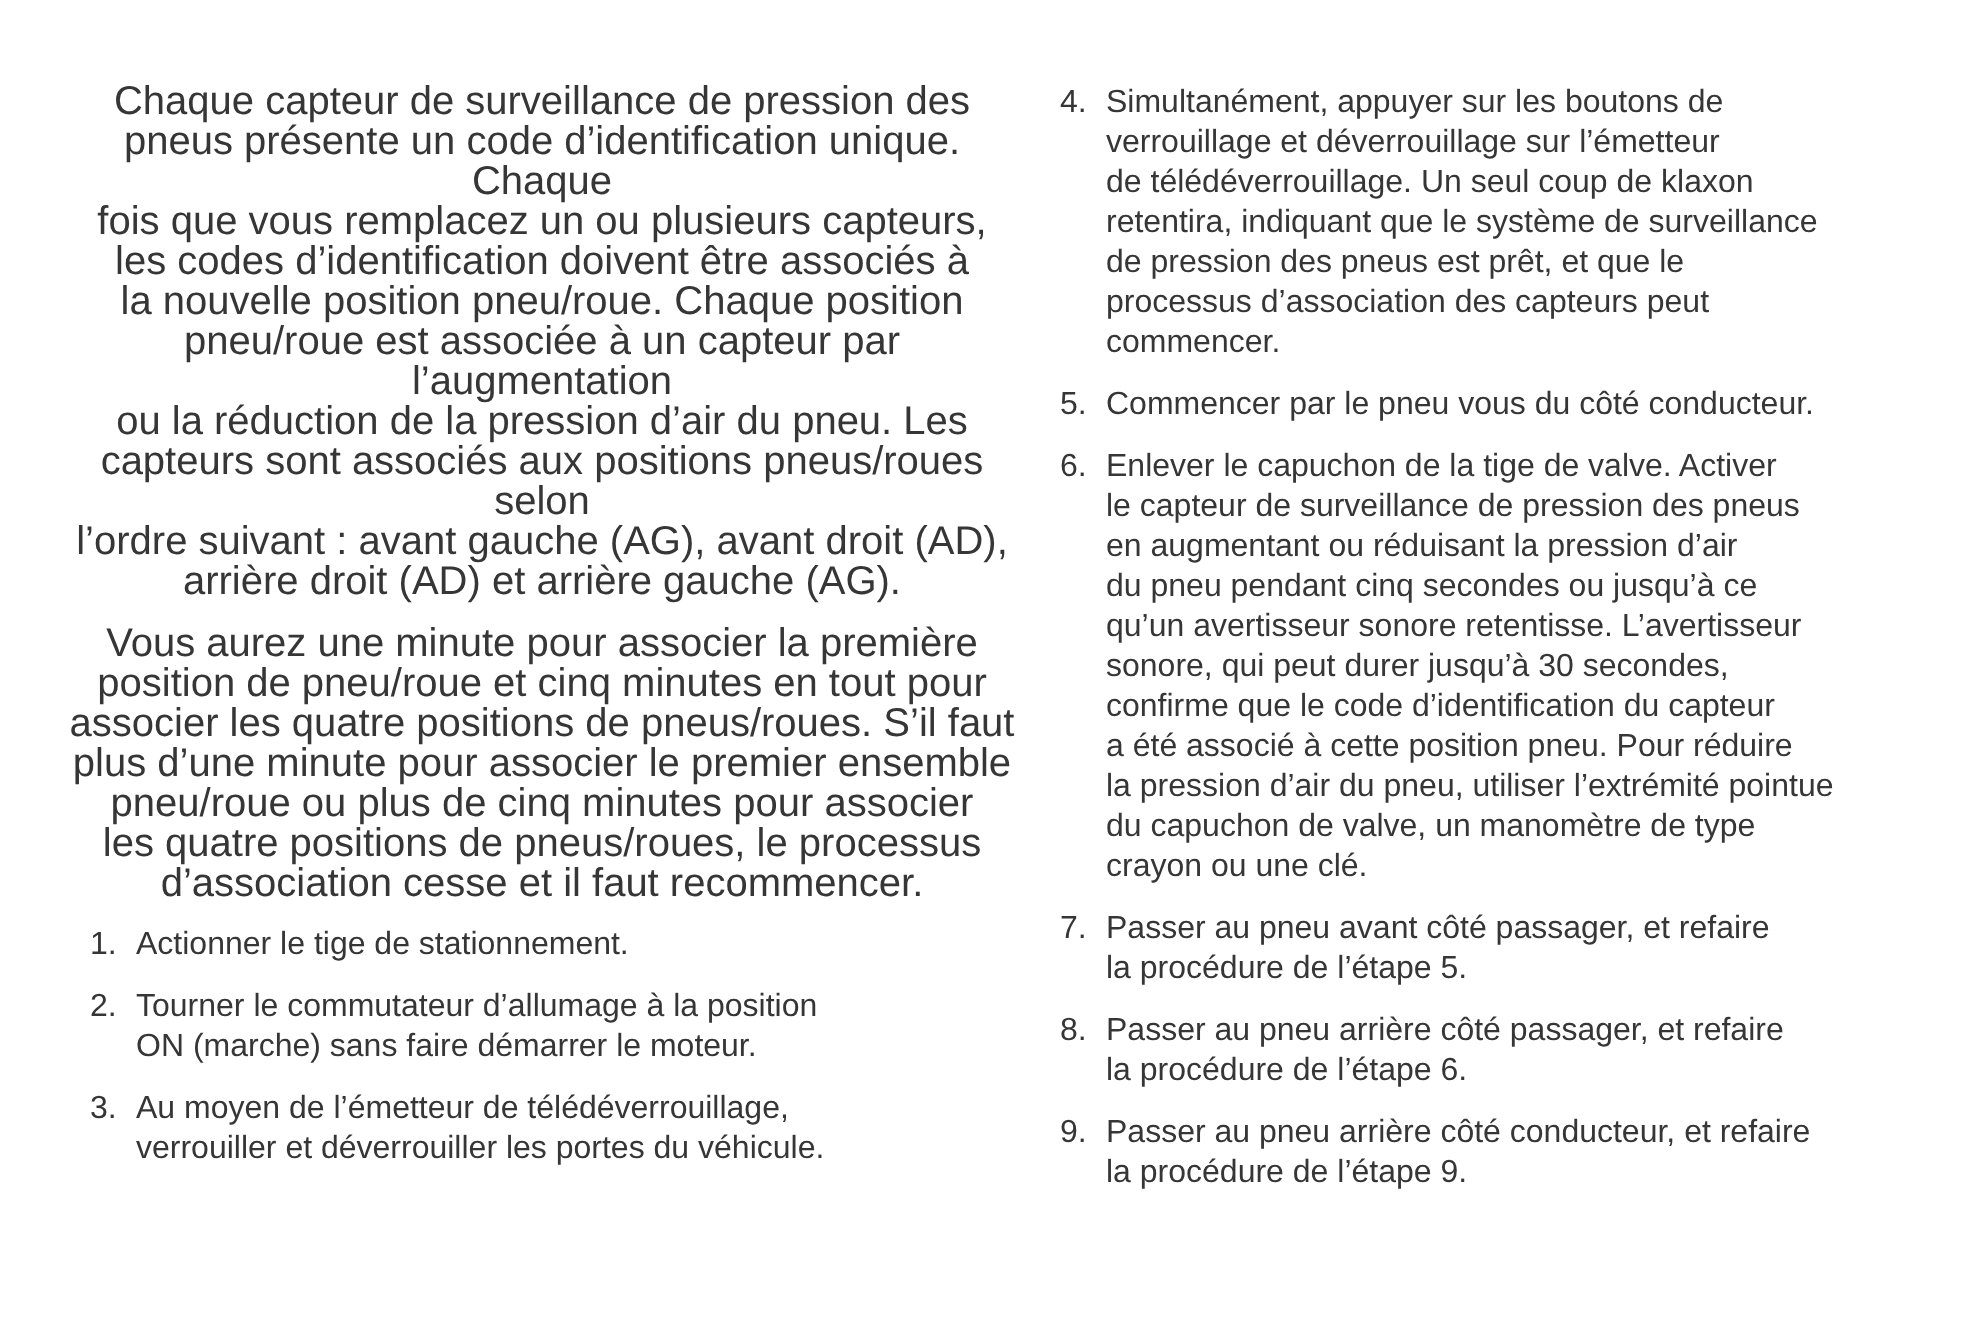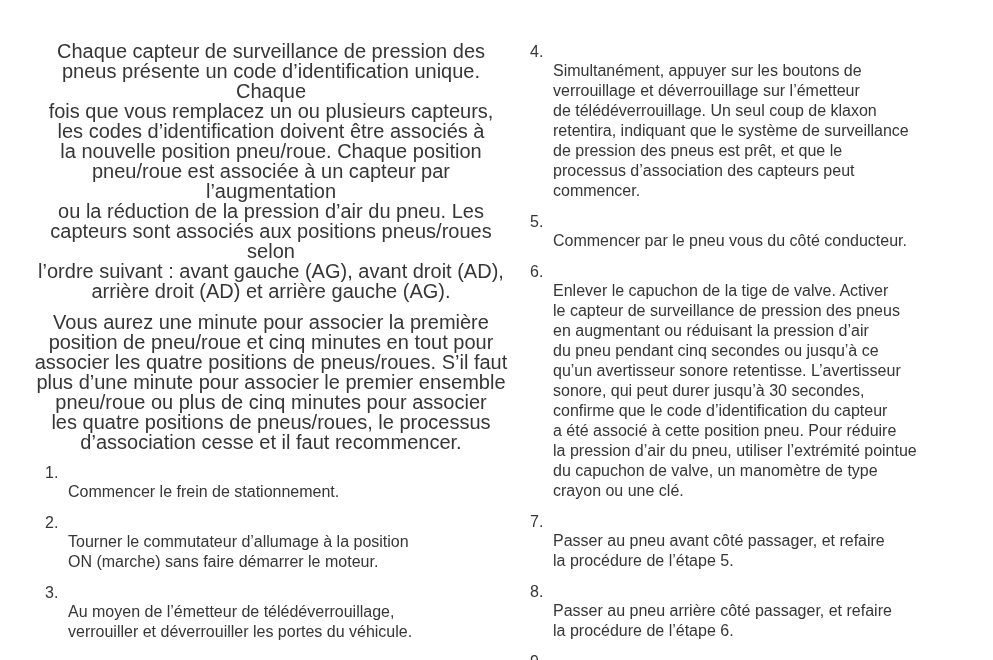--- a/index.html
+++ b/index.html
@@ -32,21 +32,21 @@
   }
   .step {
     display: flex;
     align-items: flex-start;
     font-size: 16px;
     line-height: 20px;
     margin: 0 0 11px 0;
   }
   .col-left .step { padding-left: 12px; }
   .step .num { flex: 0 0 23px; width: 23px; }
-  .step .txt { white-space: pre-line; flex: 1 1 auto; margin-top: 19px; }
+  .step .txt { white-space: pre-line; flex: 1 1 auto; }
 </style>
 </head>
 <body>
 
 <div class="page">
 
   <div class="col col-left">
 
     <p class="para">Chaque capteur de surveillance de pression des
 pneus présente un code d’identification unique. Chaque
@@ -61,21 +61,21 @@
     <p class="para">Vous aurez une minute pour associer la première
 position de pneu/roue et cinq minutes en tout pour
 associer les quatre positions de pneus/roues. S’il faut
 plus d’une minute pour associer le premier ensemble
 pneu/roue ou plus de cinq minutes pour associer
 les quatre positions de pneus/roues, le processus
 d’association cesse et il faut recommencer.</p>
 
     <div class="step">
       <span class="num">1.</span>
-      <span class="txt">Commencer le frein de stationnement.</span>
+      <span class="txt">Actionner le tige de stationnement.</span>
     </div>
     <div class="step">
       <span class="num">2.</span>
       <span class="txt">Tourner le commutateur d’allumage à la position
 ON (marche) sans faire démarrer le moteur.</span>
     </div>
     <div class="step">
       <span class="num">3.</span>
       <span class="txt">Au moyen de l’émetteur de télédéverrouillage,
 verrouiller et déverrouiller les portes du véhicule.</span>

